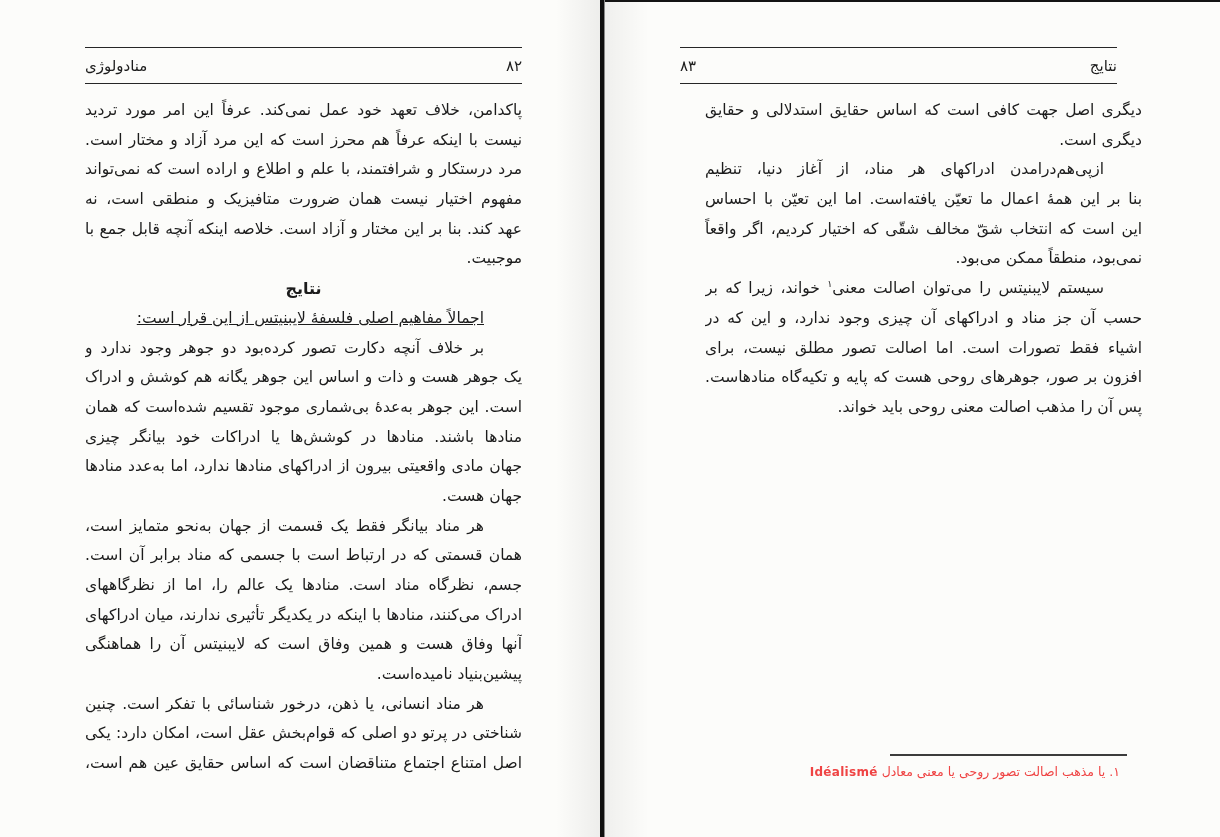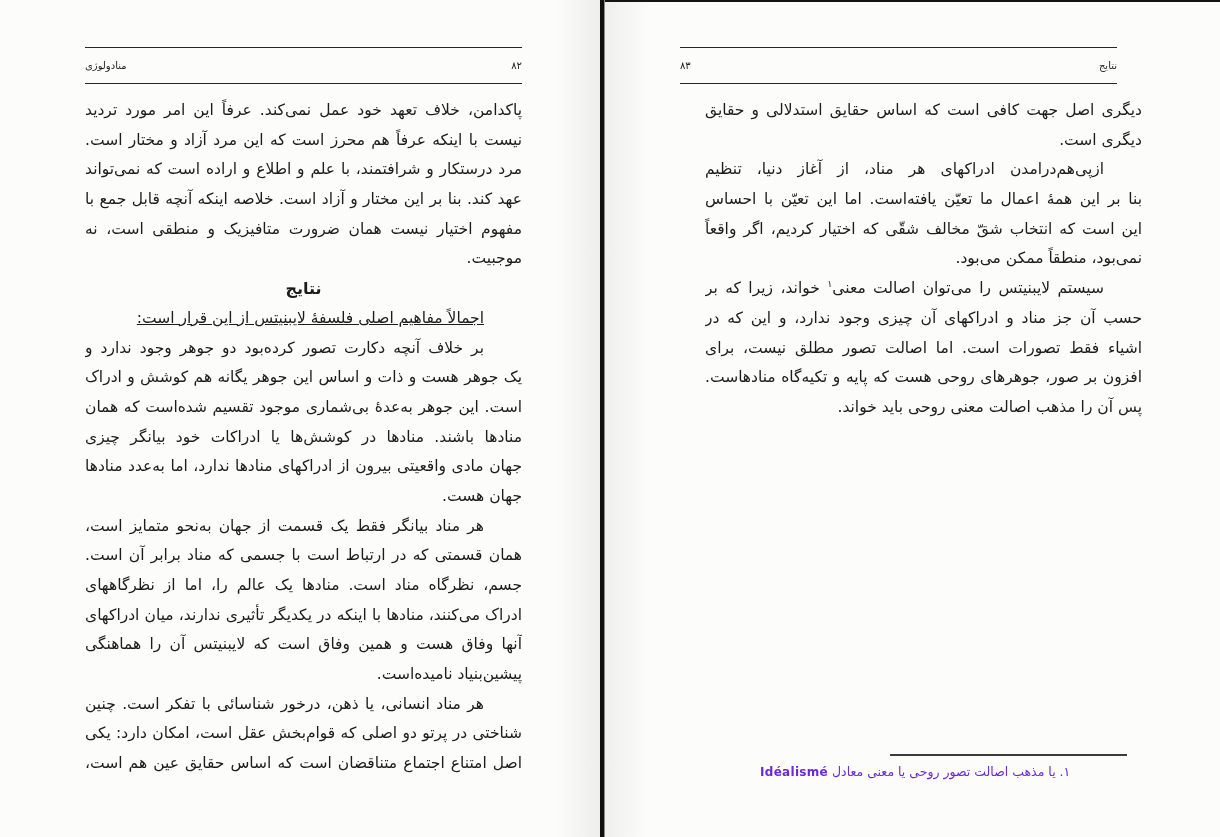--- a/index.html
+++ b/index.html
@@ -16,21 +16,21 @@
     background:linear-gradient(to left, rgba(0,0,0,0), rgba(0,0,0,0.05)); }
   .spine { position:absolute; left:600px; top:0; width:4px; height:837px; background:#101010; }
   .spine-hilite { position:absolute; left:604px; top:0; width:1px; height:837px; background:#8a8a8a; }
   .top-edge { position:absolute; left:605px; right:0; top:0; height:2px; background:#141414; }
 
   
   .running-head {
     position:absolute; top:47px; width:437px; height:35px;
     border-top:1.5px solid #262626; border-bottom:1.5px solid #262626;
     display:flex; justify-content:space-between; align-items:center;
-    font-size:10px; direction:ltr;gap:33px;
+    font-size:15px; direction:ltr;gap:33px;
   }
   .rh-left { left:85px; }
   .rh-right { left:680px; }
   .rh span { white-space:nowrap; }
 
   
   .body-col {
     position:absolute; top:96px; width:437px;
     direction:rtl; font-size:15.5px;
   }
@@ -44,21 +44,21 @@
   .line.last { text-align-last:start; }
   .line.il { text-align-last:start; padding-right:38px;text-decoration:underline; }
   .line.ij { padding-right:38px; }
   .line.h { text-align:center; text-align-last:center; font-weight:700; font-size:16px; }
   .line sup { font-size:9.5px; line-height:0; vertical-align:super; }
 
   
   .footnote-rule { position:absolute; left:890px; top:754px; width:237px; height:1.5px; background:#3c3c3c; }
   .footnote-line {
     position:absolute; left:760px; top:761px; width:360px;
-    direction:rtl; text-align:left; font-size:12.5px; line-height:21px; color:#6d28d9;
+    direction:rtl; text-align:right; font-size:12.5px; line-height:21px; color:#ef4444;
   }
   .footnote-line .latin { font-weight:700; font-size:12px; letter-spacing:0.3px; }
 </style>
 </head>
 <body>
 
 <div class="sheet">
 
   <div class="gutter-shade-l"></div>
   <div class="gutter-shade-r"></div>
@@ -67,22 +67,22 @@
   <div class="top-edge"></div>
 
   <div class="running-head rh rh-left">
     <span>منادولوژی</span>
     <span>۸۲</span>
   </div>
   <div class="body-col bc-left" id="left-body">
       <div class="line j">پاکدامن، خلاف تعهد خود عمل نمی‌کند. عرفاً این امر مورد تردید</div>
       <div class="line j">نیست با اینکه عرفاً هم محرز است که این مرد آزاد و مختار است. این</div>
       <div class="line j">مرد درستکار و شرافتمند، با علم و اطلاع و اراده است که نمی‌تواند خلاف</div>
+      <div class="line j">مفهوم اختیار نیست همان ضرورت متافیزیک و منطقی است، نه</div>
       <div class="line j">عهد کند. بنا بر این مختار و آزاد است. خلاصه اینکه آنچه قابل جمع با</div>
-      <div class="line j">مفهوم اختیار نیست همان ضرورت متافیزیک و منطقی است، نه</div>
       <div class="line last">موجبیت.</div>
       <div class="line h">نتایج</div>
       <div class="line il">اجمالاً مفاهیم اصلی فلسفهٔ لایبنیتس از این قرار است:</div>
       <div class="line ij">بر خلاف آنچه دکارت تصور کرده‌بود دو جوهر وجود ندارد و فقط</div>
       <div class="line j">یک جوهر هست و ذات و اساس این جوهر یگانه هم کوشش و ادراک</div>
       <div class="line j">است. این جوهر به‌عدهٔ بی‌شماری موجود تقسیم شده‌است که همان</div>
       <div class="line j">منادها باشند. منادها در کوشش‌ها یا ادراکات خود بیانگر چیزی عالمند؛</div>
       <div class="line j">جهان مادی واقعیتی بیرون از ادراکهای منادها ندارد، اما به‌عدد منادها</div>
       <div class="line last">جهان هست.</div>
       <div class="line ij">هر مناد بیانگر فقط یک قسمت از جهان به‌نحو متمایز است،</div>

